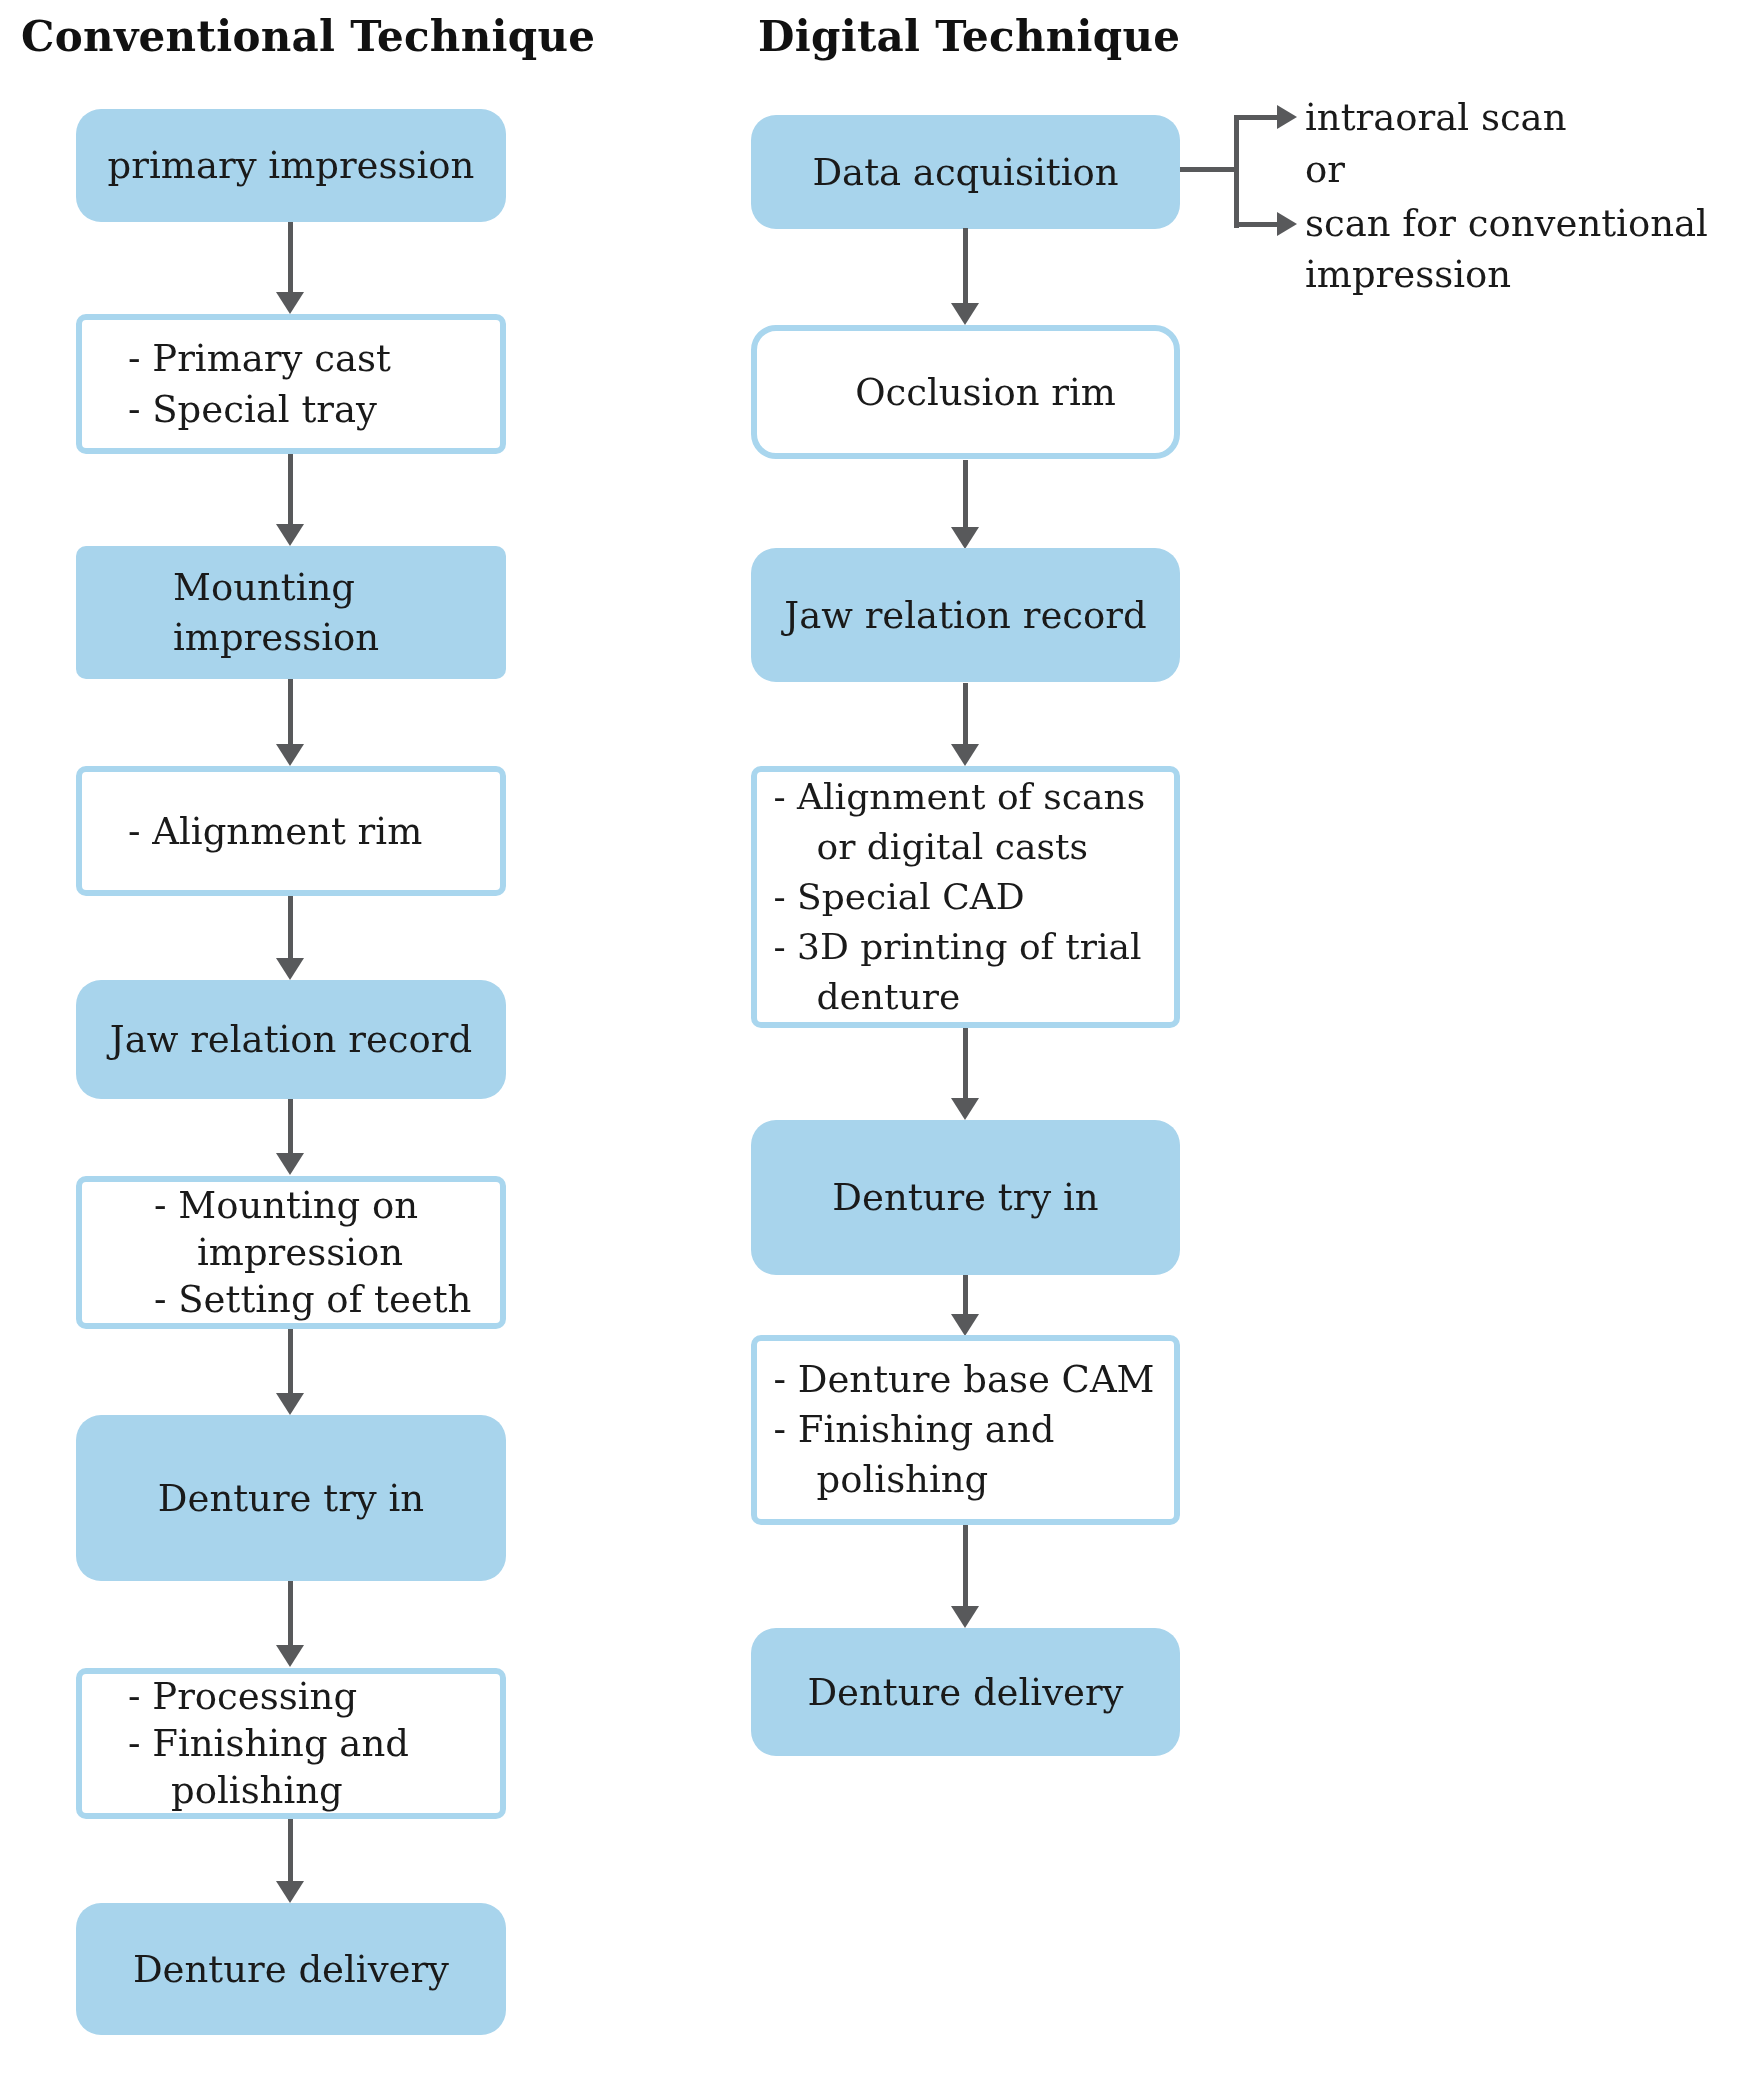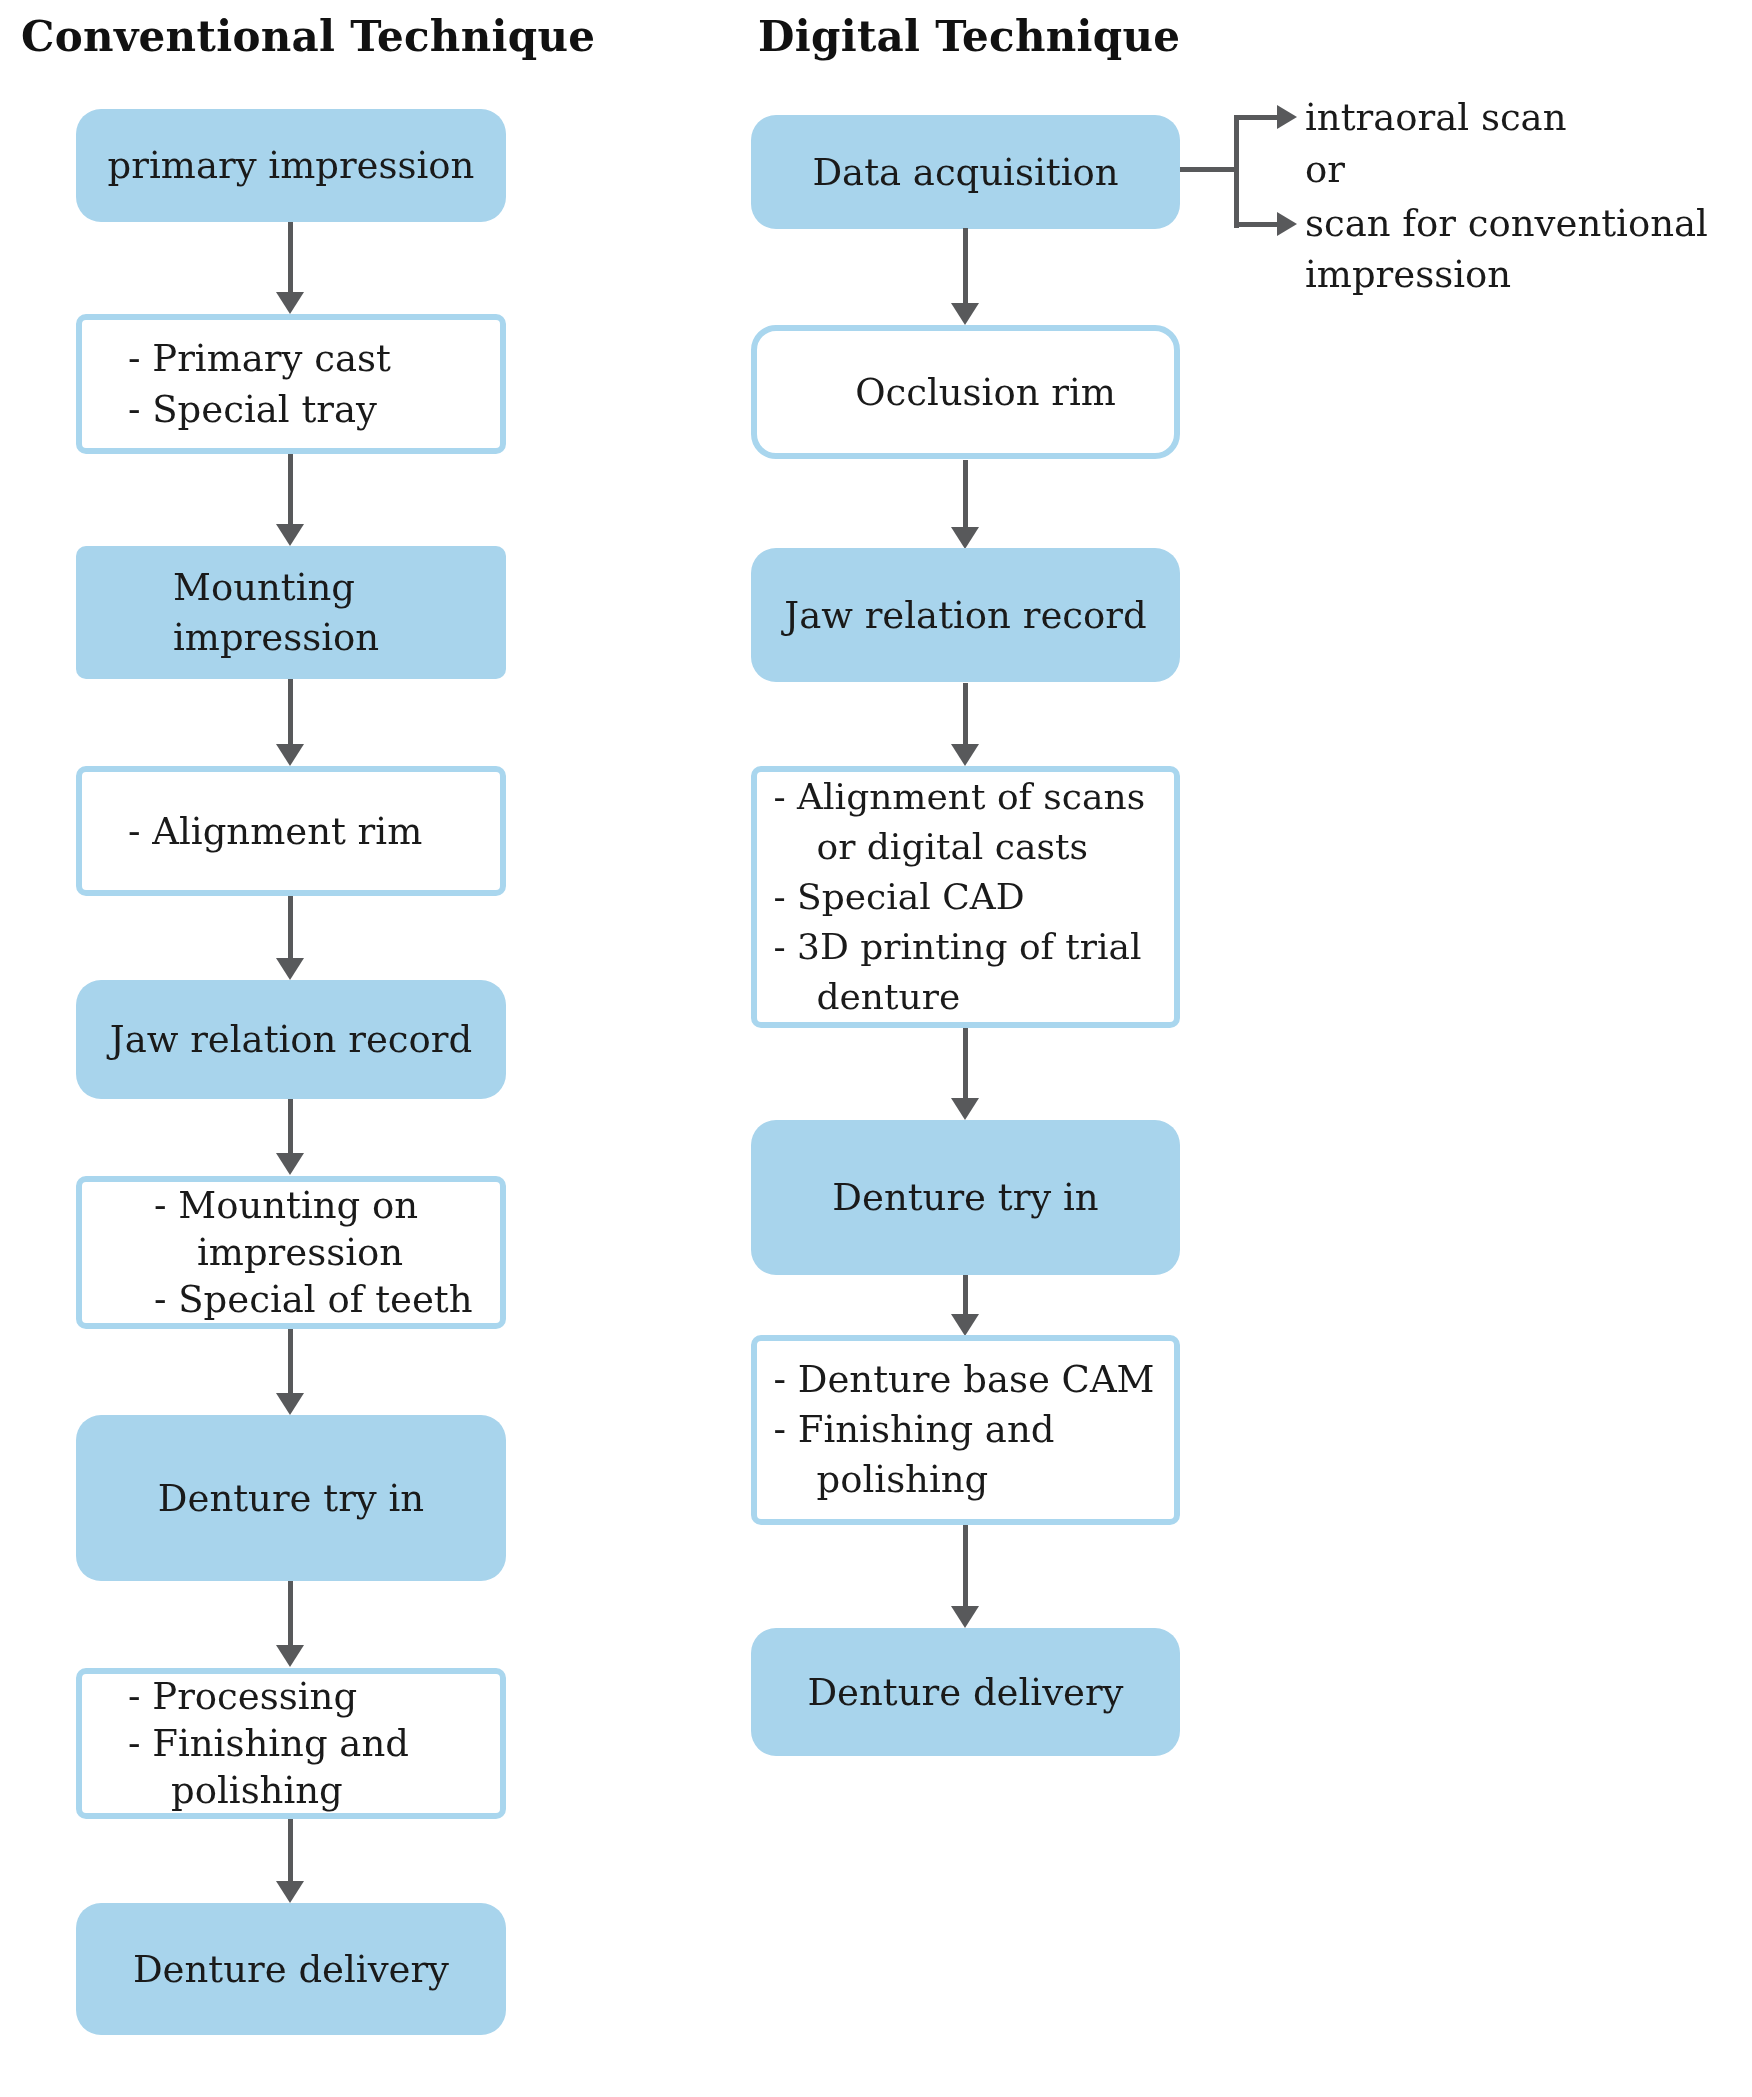--- a/index.html
+++ b/index.html
@@ -130,21 +130,21 @@
   </div>
 
   <div class="varrow" style="left:276px;top:1099px;height:76px">
     <i class="shaft"></i>
       <i class="head"></i>
   </div>
 
   <div class="node outlined bullets" style="left:76px;top:1176px;width:430px;height:153px;padding-left:72px;line-height:47px">
     <div class="line">- Mounting on</div>
     <div class="line c">impression</div>
-    <div class="line">- Special of teeth</div>
+    <div class="line">- Setting of teeth</div>
   </div>
 
   <div class="varrow" style="left:276px;top:1329px;height:86px">
     <i class="shaft"></i>
       <i class="head"></i>
   </div>
 
   <div class="node filled center" style="left:76px;top:1415px;width:430px;height:166px">
     <div class="line">Denture try in</div>
   </div>

